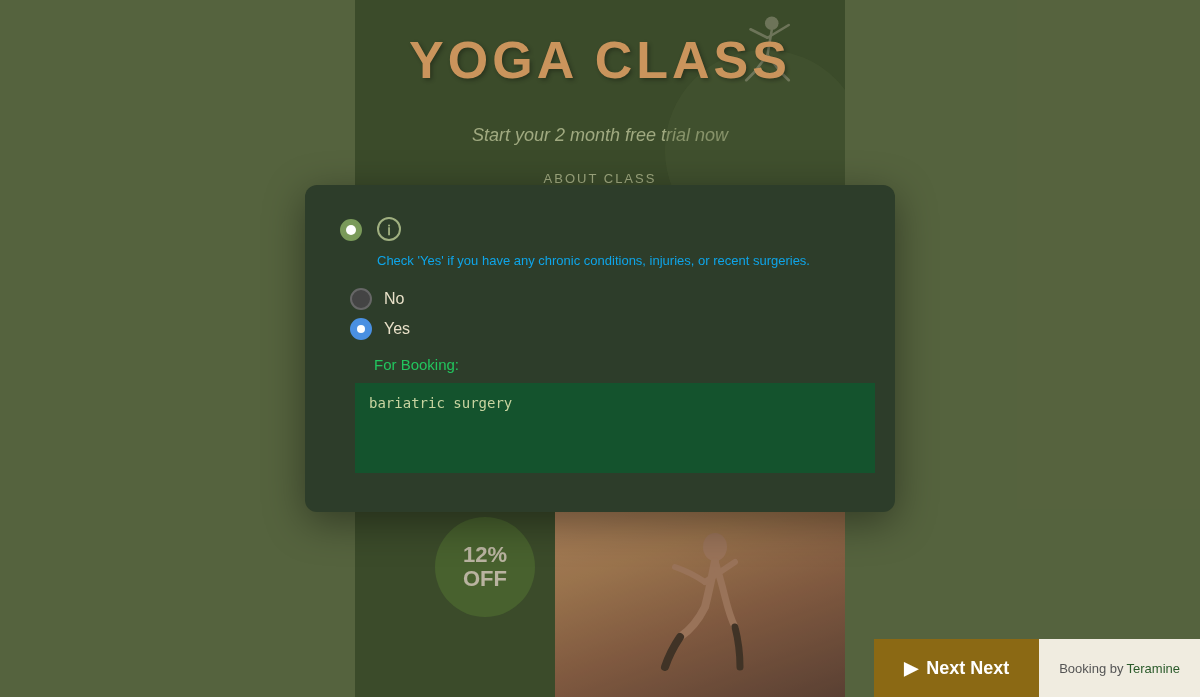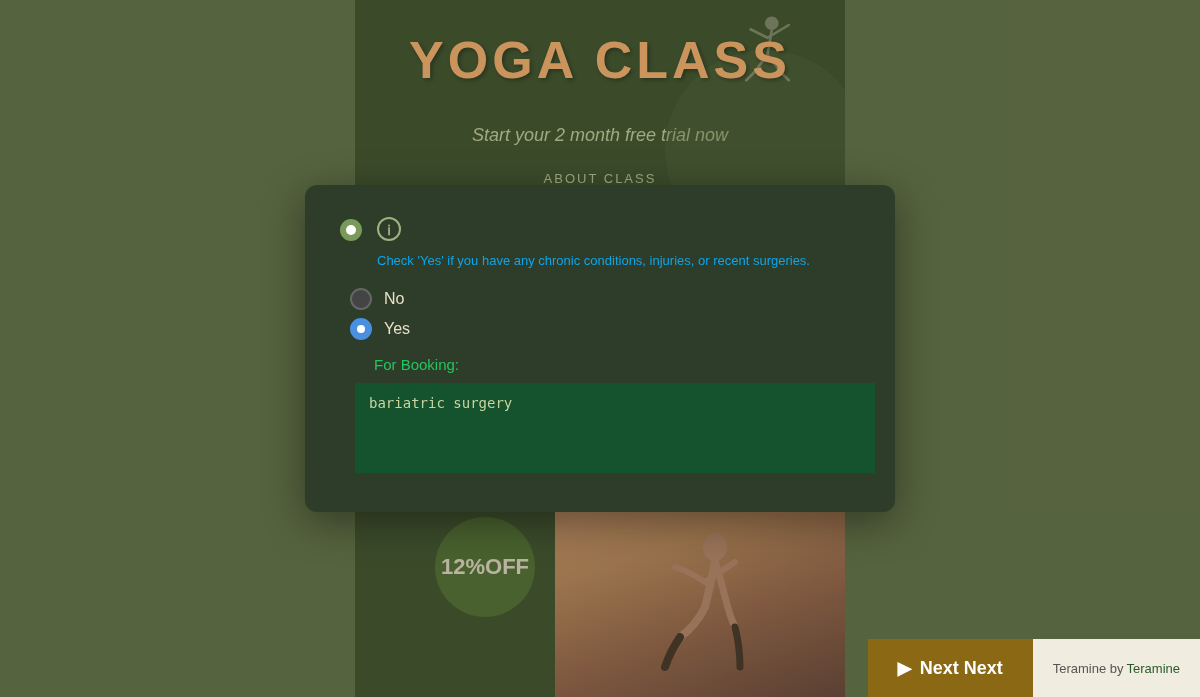--- a/index.html
+++ b/index.html
@@ -88,21 +88,21 @@
       line-height: 1.5;
     }
 
     .discount-circle {
       position: absolute;
       width: 100px;
       height: 100px;
       border-radius: 50%;
       background-color: #5a7a3a;
       display: flex;
-      flex-direction: row;
+      flex-direction: column;
       align-items: center;
       justify-content: center;
       left: 80px;
       bottom: 80px;
     }
 
     .discount-text {
       color: #e8e0c8;
       font-size: 22px;
       font-weight: bold;
@@ -418,16 +418,16 @@
   </div>
 
 </div>
 
 <div class="footer-bar">
   <button class="next-step-btn">
     <span>▶</span>
     <span>Next Next</span>
   </button>
   <div class="powered-by">
-    <span>Teramine by</span>
+    <span>Booking by</span>
     <span class="powered-by-bold">Teramine</span>
   </div>
 </div>
 
 </body></html>

